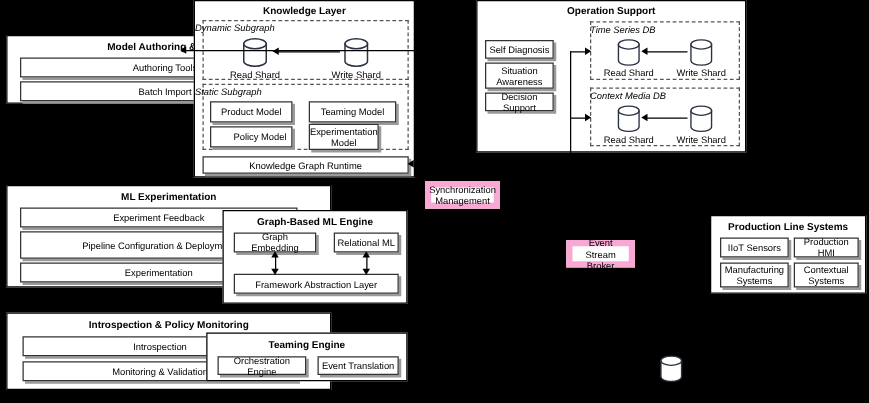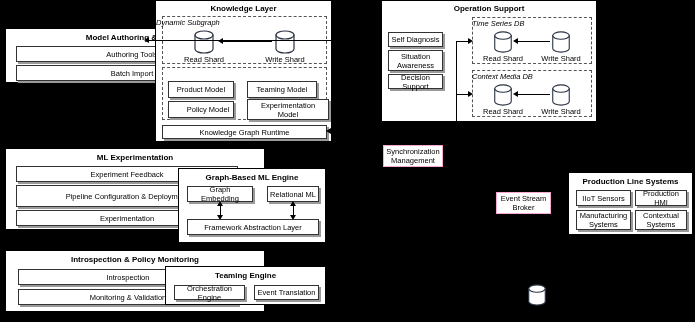--- a/index.html
+++ b/index.html
@@ -63,22 +63,21 @@
     align-items: center;
     justify-content: center;
     text-align: center;
     font-size: 7.5px;
     color: #000000;
     line-height: 9px;
     padding: 0 2px;
   }
   .box.flat {
     box-shadow: none;
-    border: 1px solid #f9a8d4;
-    margin-left: 43px;
+    border: 5px solid #f9a8d4;
   }
 
   
   .cyl {
     position: absolute;
   }
   .cyl svg { display: block; }
   .cyl-label {
     position: absolute;
     left: 50%;
@@ -157,25 +156,26 @@
         <path d="M3,5 L3,19 A9,4 0 0,0 21,19 L21,5 Z" fill="#ffffff" stroke="#2a3242" stroke-width="1.2"></path>
         <ellipse cx="12" cy="5" rx="9" ry="4" fill="#ffffff" stroke="#2a3242" stroke-width="1.2"></ellipse>
       </svg>
       <div class="cyl-label" style="top:25px;">Write Shard</div>
     </div>
 
     <div class="hline" style="left:66px; top:40px; width:50px;"></div>
     <div class="arrow arrow-left" style="left:62px; top:37px;"></div>
 
     <div class="dashed" style="left:6px; top:66px; width:165px; height:53px;"></div>
+    <div class="dashed-title" style="top:68px;">Static Subgraph</div>
 
     <div class="box" style="left:12px; top:80px; width:66px; height:17px;">Product Model</div>
     <div class="box" style="left:91px; top:80px; width:70px; height:17px;">Teaming Model</div>
     <div class="box" style="left:12px; top:100px; width:66px; height:17px;padding-left:16px;">Policy Model</div>
-    <div class="box" style="left:91px; top:98px; width:82px; height:21px;">Experimentation Model</div>
+    <div class="box" style="left:91px; top:98px; width:56px; height:21px;">Experimentation Model</div>
 
     <div class="box" style="left:6px; top:124px; width:165px; height:14px;">Knowledge Graph Runtime</div>
   </div>
 
   <div class="hline" style="left:148px; top:40px; width:200px;"></div>
   <div class="arrow arrow-left" style="left:144px; top:37px;"></div>
 
   <div class="hline" style="left:332px; top:131px; width:16px;"></div>
   <div class="arrow arrow-left" style="left:326px; top:128px;"></div>
   <div class="vline" style="left:348px; top:40px; height:91px;"></div>

